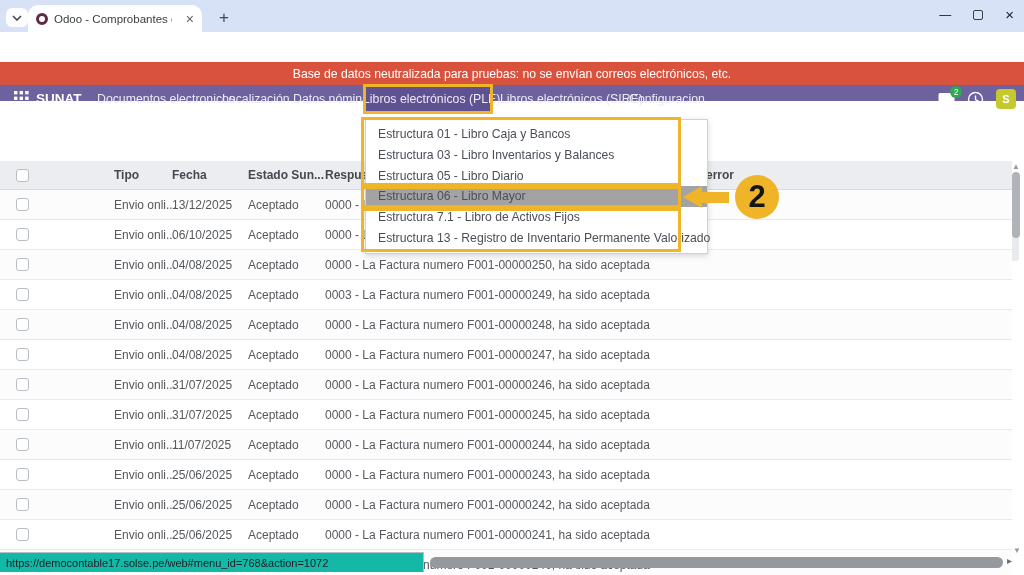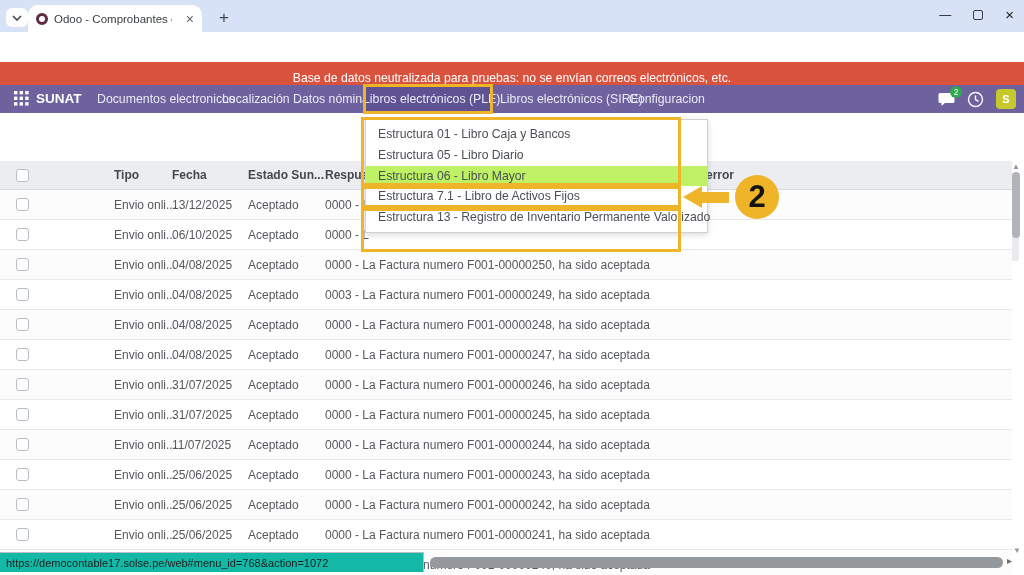--- a/index.html
+++ b/index.html
@@ -36,24 +36,24 @@
   .omni-url { font-size:12.3px; color:#202124; white-space:nowrap; }
   .tb-right { right:16px; top:35px; display:flex; align-items:center; gap:11px; }
   .sep-line { width:1px; height:15px; background:#dadce0; }
   .update-chip { background:#d7e3fa; border-radius:13px; height:24px; padding:0 12px;
     display:flex; align-items:center; font-size:12px; color:#24303f; white-space:nowrap; }
   .kebab { font-size:14px; color:#5f6368; }
   .star { font-size:15px; color:#5f6368; }
 
   
   .banner { left:0; top:62px; width:1024px; height:23px; background:#d9523e; color:#fff;
-    font-size:12.2px; display:flex; align-items:flex-end; justify-content:center; }
-
-  
-  .navbar { left:0; top:85px; width:1024px; height:28px; background:#6d619e; }
+    font-size:12.2px; display:flex; align-items:center; justify-content:center; }
+
+  
+  .navbar { left:0; top:85px; width:1024px; height:16px; background:#6d619e; }
   .nav-item { position:absolute; top:0; height:28px; line-height:28px; font-size:12.3px; color:#eceaf4; white-space:nowrap; padding:0 6px; }
   .brand { font-size:13.5px; font-weight:bold; color:#fff; }
   .nav-item.active { background:#5e5292; }
   .ple-outline { left:363px; top:84px; width:130px; height:30px; border:3px solid #f0b429; z-index:20; pointer-events:none; }
   .navbar-icons { right:8px; top:89px; display:flex; align-items:center; gap:12px; z-index:5; }
   .chat-wrap { position:relative; }
   .chat-badge { position:absolute; right:-7px; top:-6px; background:#2fa84f; color:#fff; font-size:8.5px;
     border-radius:50%; width:12px; height:12px; display:flex; align-items:center; justify-content:center; }
   .avatar { width:20px; height:20px; border-radius:4px; background:#c5c92e; color:#fff; font-size:11px;
     font-weight:bold; display:flex; align-items:center; justify-content:center; }
@@ -81,21 +81,21 @@
   .checkbox { position:absolute; left:16px; top:8px; width:13px; height:13px; border:1px solid #b9bdc4;
     border-radius:3px; background:#fff; }
   .thead .checkbox { top:8px; }
   .c-name { left:38px;margin-top:32px; } .c-tipo { left:114px; } .c-fecha { left:172px; } .c-estado { left:248px; }
   .c-resp { left:325px; } .c-error { left:678px; }
 
   
   .dropdown { left:365px; top:119px; width:343px; background:#fff; border:1px solid #cfd1d4;
     box-shadow:0 2px 6px rgba(0,0,0,.15); padding:4px 0; z-index:50; }
   .dd-item { height:20.8px; line-height:20.8px; padding-left:12px; font-size:12.2px; color:#4b4f55; white-space:nowrap; }
-  .dd-item.hover { background:#bef264; }
+  .dd-item.hover { background:#a3a3a3; }
   .ybox { border:3px solid #f0b429; z-index:55; pointer-events:none; }
   .ybox1 { left:361px; top:117px; width:320px; height:69px; }
   .ybox2 { left:361px; top:186px; width:320px; height:22px; }
   .ybox3 { left:361px; top:208px; width:320px; height:44px; }
 
   
   .ann-arrow-tail { left:702px; top:192px; width:27px; height:11px; background:#f0b429; z-index:60; }
   .ann-arrow-head { left:683px; top:186px; width:0; height:0; border-top:11px solid transparent;
     border-bottom:11px solid transparent; border-right:19px solid #f0b429; z-index:60; }
   .ann-circle { left:735px; top:175px; width:44px; height:44px; border-radius:50%; background:#f0b429;
@@ -365,20 +365,21 @@
     <span class="cell c-name"></span>
     <span class="cell c-tipo"></span>
     <span class="cell c-fecha"></span>
     <span class="cell c-estado"></span>
     <span class="cell c-resp">0000 - La Factura numero F001-00000240, ha sido aceptada</span>
   </div>
 </div>
 
 <div class="abs dropdown">
   <div class="dd-item">Estructura 01 - Libro Caja y Bancos</div>
+  <div class="dd-item">Estructura 03 - Libro Inventarios y Balances</div>
   <div class="dd-item">Estructura 05 - Libro Diario</div>
   <div class="dd-item hover">Estructura 06 - Libro Mayor</div>
   <div class="dd-item">Estructura 7.1 - Libro de Activos Fijos</div>
   <div class="dd-item">Estructura 13 - Registro de Inventario Permanente Valorizado</div>
 </div>
 <div class="abs ybox ybox1"></div>
 <div class="abs ybox ybox2"></div>
 <div class="abs ybox ybox3"></div>
 
 <div class="abs ann-arrow-head"></div>

